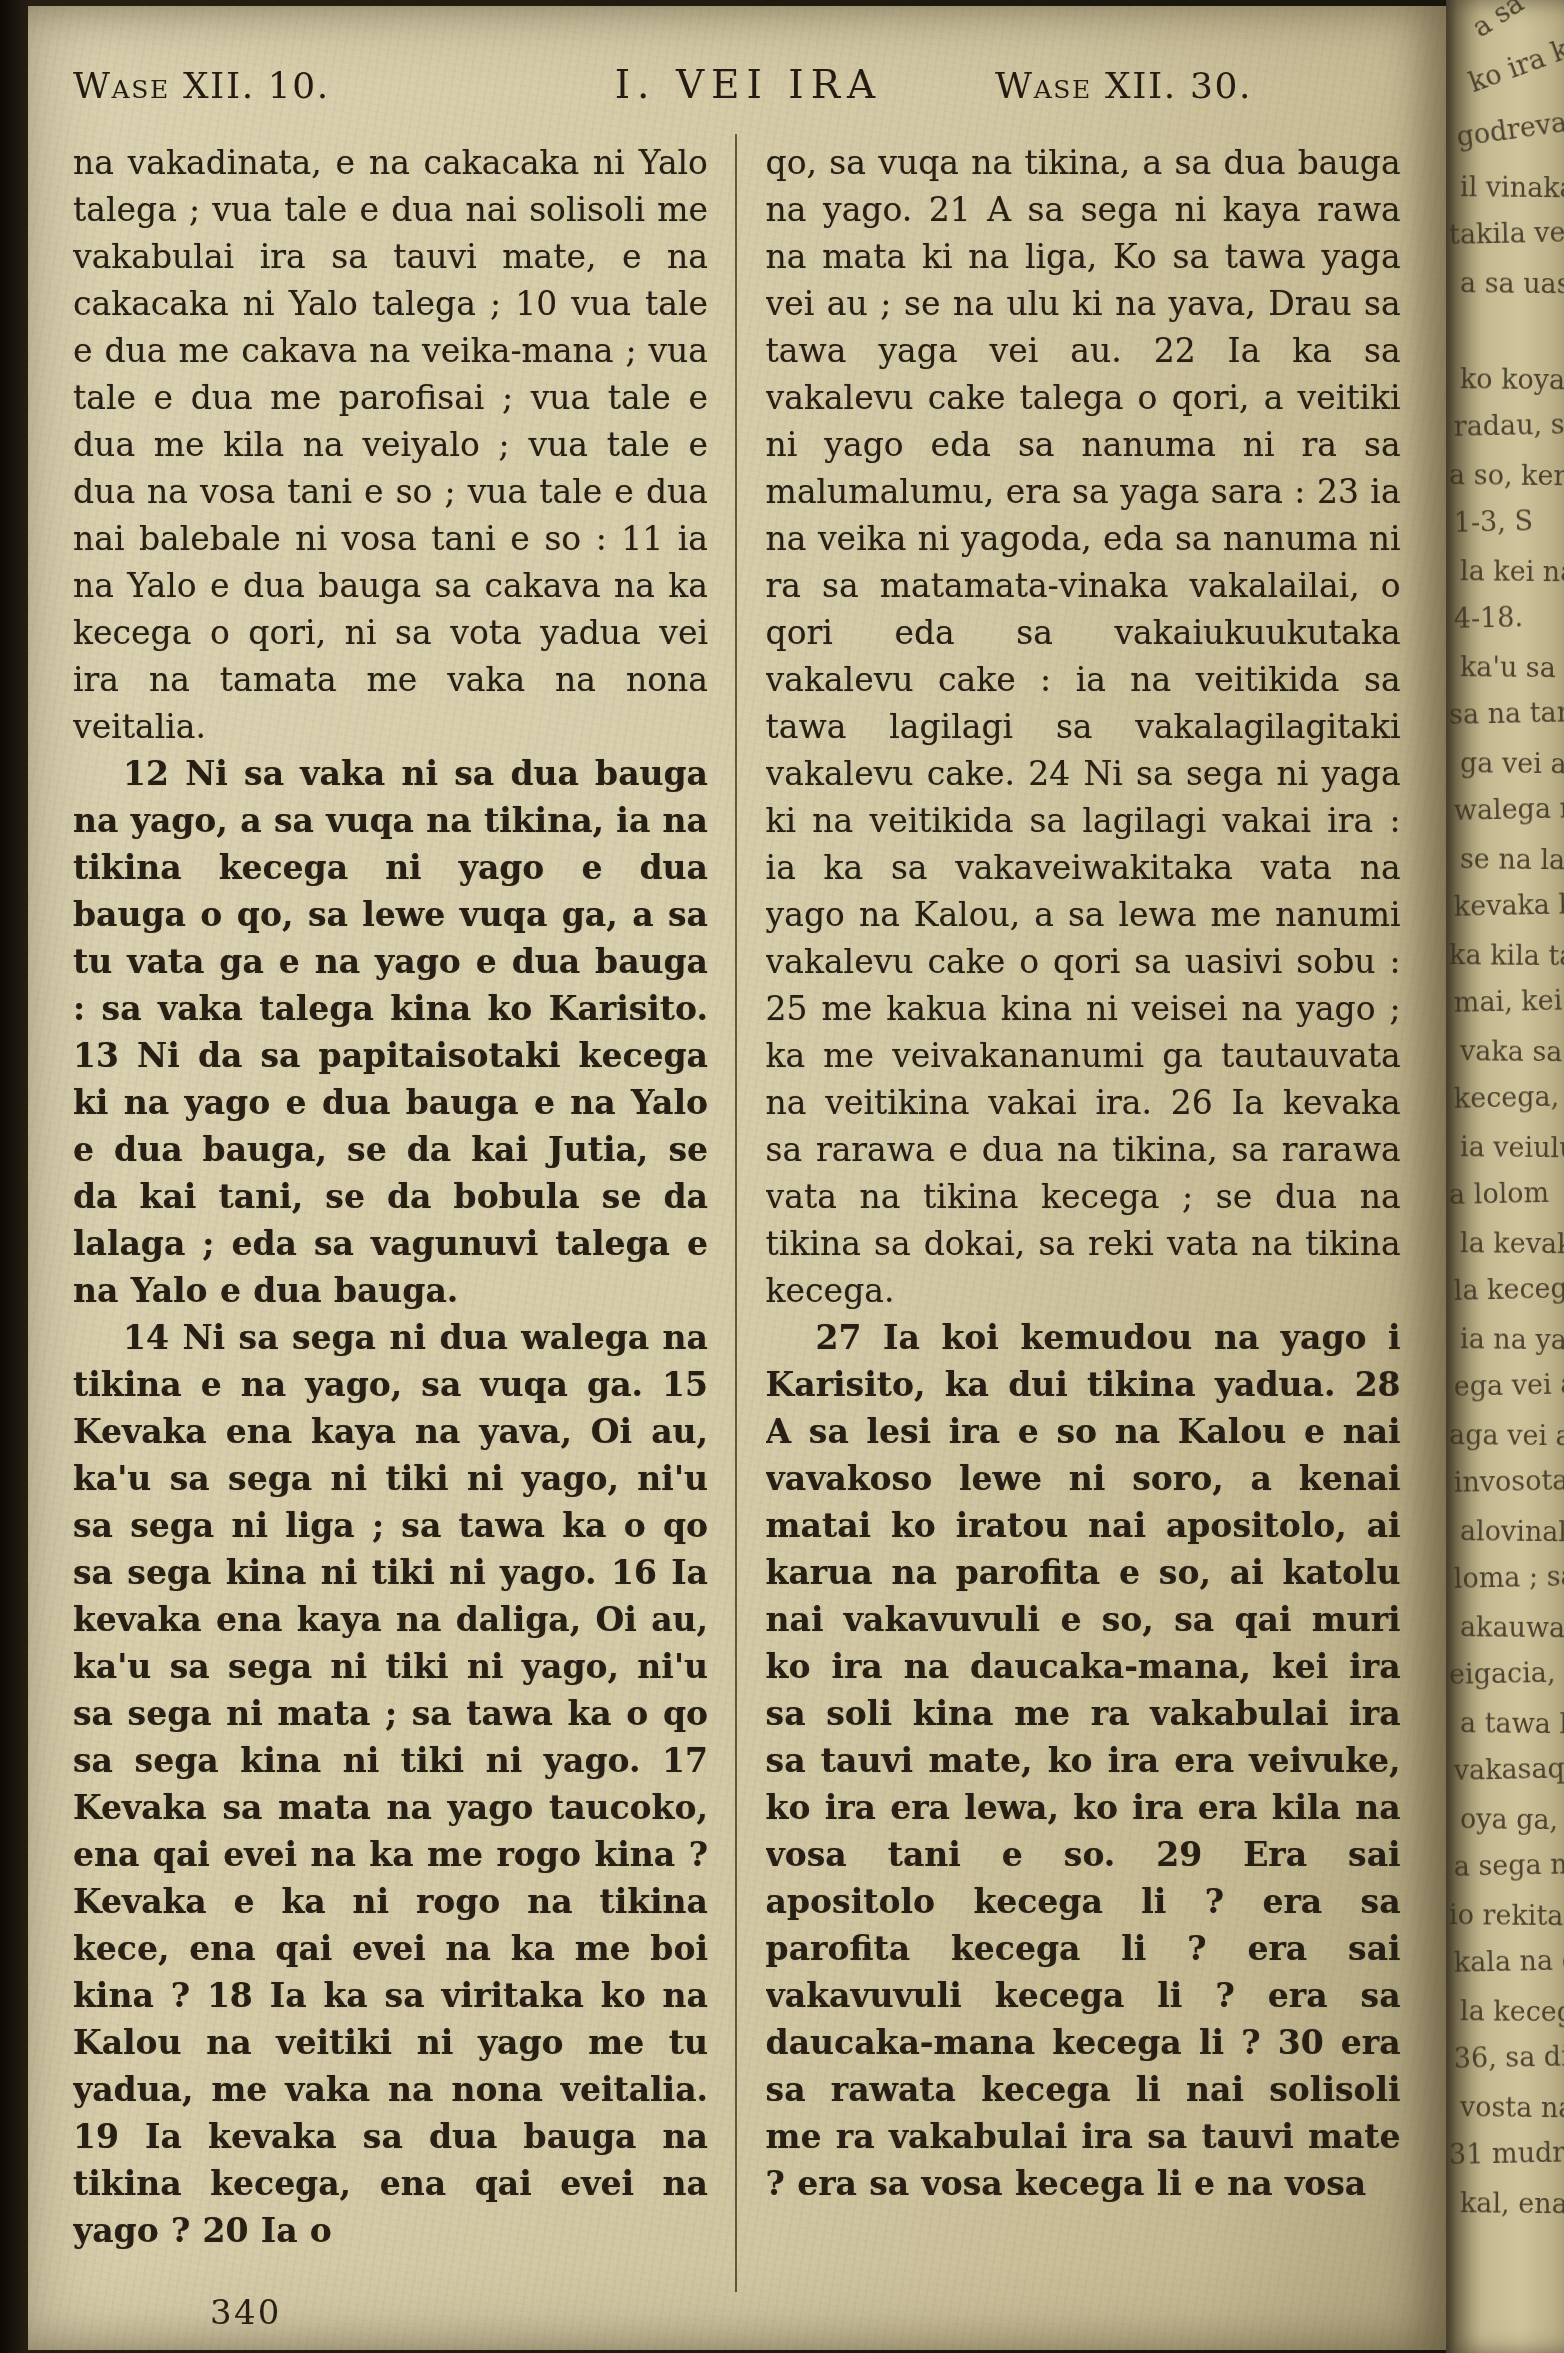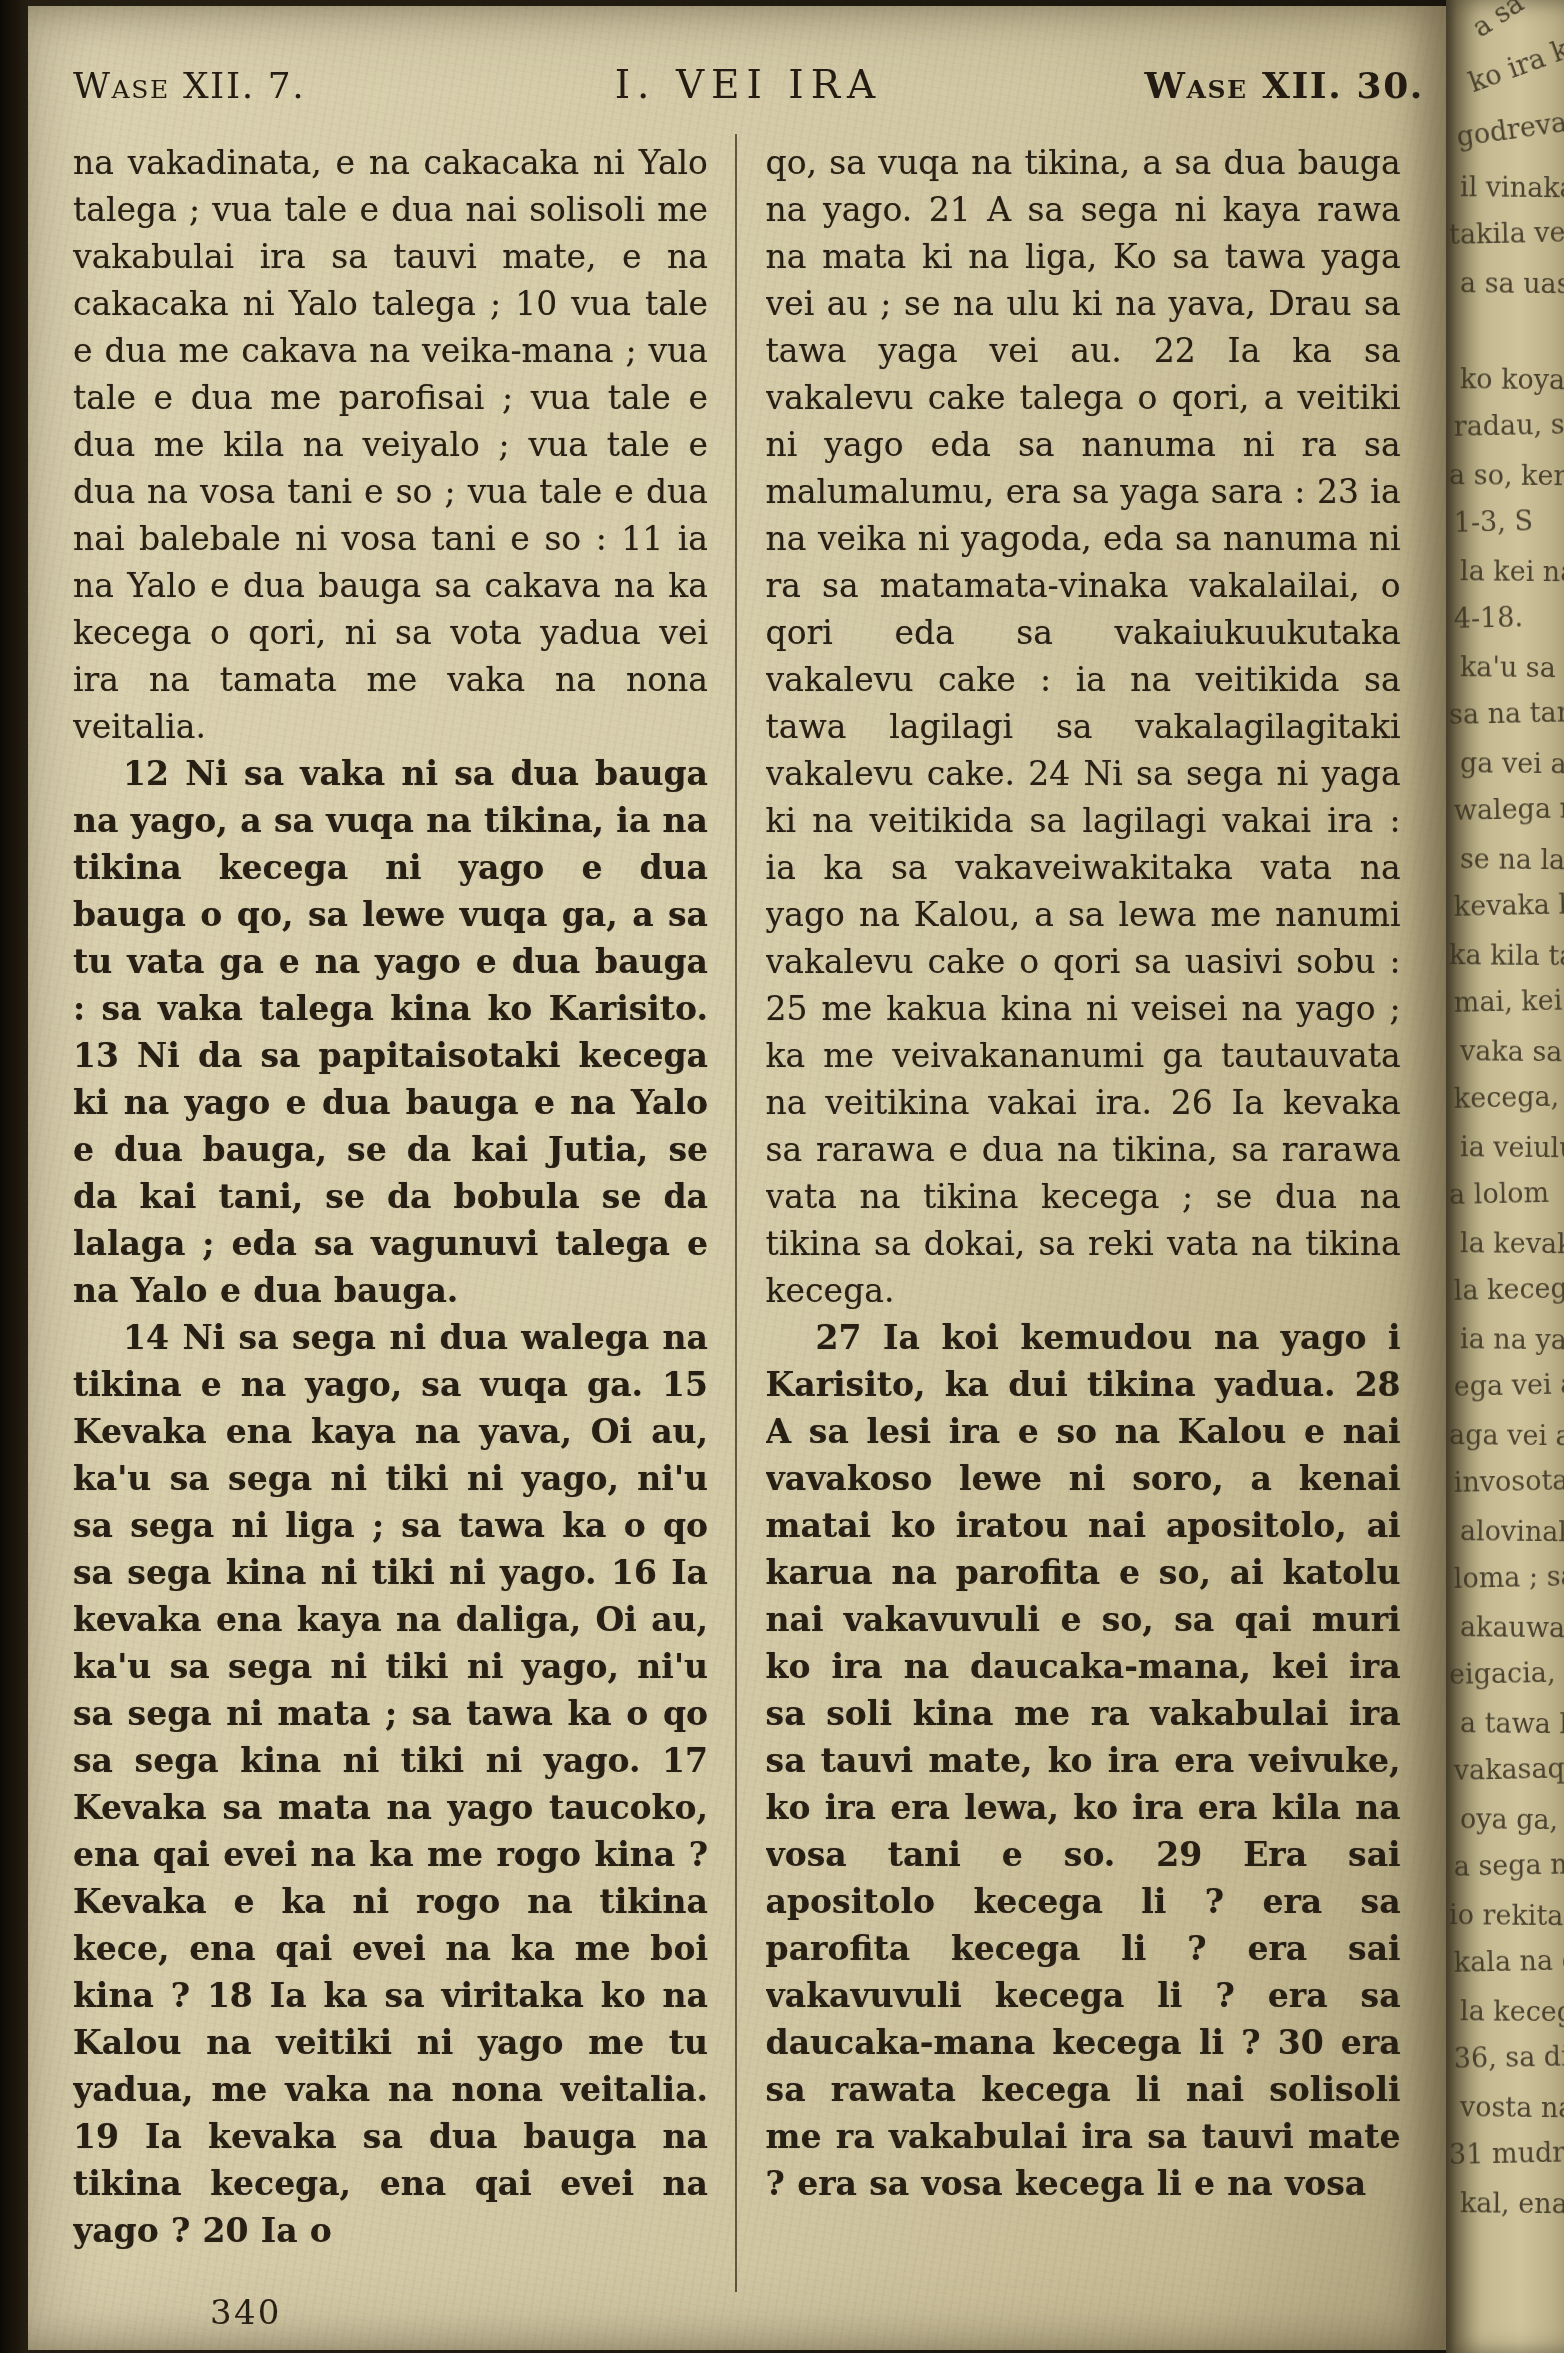--- a/index.html
+++ b/index.html
@@ -26,21 +26,21 @@
       repeating-linear-gradient(100deg, rgba(60,48,26,0.03) 0 2.3px, rgba(0,0,0,0) 2.3px 8.6px);
   }
 
   
   .header {
     position:absolute; top:56px; left:45px; width:1351px;
     display:flex; align-items:baseline; color:#241c12;
   }
   .head-side { flex:1; font-variant:small-caps; font-size:36px; letter-spacing:1.6px; }
   .head-left  { text-align:left; }
-  .head-right { text-align:right;font-weight:bold; }
+  .head-right { text-align:left; }
   .head-center {
     flex:1.15; text-align:center; font-size:39px; letter-spacing:7px;
   }
 
   
   .text-block {
     position:absolute; top:125px; left:45px; width:1330px; height:2172px;
     display:flex;
   }
   .column {
@@ -82,21 +82,21 @@
   .fragment:nth-child(2){ transform:rotate(-20deg) translate(11px,1.6px); }
   .fragment:nth-child(3){ transform:rotate(-8deg) translate(3.1px,0); }
 </style>
 </head>
 <body>
 
 <div class="page">
   <div class="grain"></div>
 
   <div class="header">
-    <span class="head-side head-left">Wase XII. 7.</span>
+    <span class="head-side head-left">Wase XII. 10.</span>
     <span class="head-center">I. VEI IRA</span>
     <span class="head-side head-right">Wase XII. 30.</span>
   </div>
 
   <div class="text-block">
     <div class="column">
         <p class="para">na vakadinata, e na cakacaka ni Yalo talega ; vua tale e dua nai solisoli me vakabulai ira sa tauvi mate, e na cakacaka ni Yalo talega ; 10 vua tale e dua me cakava na veika-mana ; vua tale e dua me parofisai ; vua tale e dua me kila na veiyalo ; vua tale e dua na vosa tani e so ; vua tale e dua nai balebale ni vosa tani e so : 11 ia na Yalo e dua bauga sa cakava na ka kecega o qori, ni sa vota yadua vei ira na tamata me vaka na nona veitalia.</p>
         <p class="para indent">12 Ni sa vaka ni sa dua bauga na yago, a sa vuqa na tikina, ia na tikina kecega ni yago e dua bauga o qo, sa lewe vuqa ga, a sa tu vata ga e na yago e dua bauga : sa vaka talega kina ko Karisito. 13 Ni da sa papitaisotaki kecega ki na yago e dua bauga e na Yalo e dua bauga, se da kai Jutia, se da kai tani, se da bobula se da lalaga ; eda sa vagunuvi talega e na Yalo e dua bauga.</p>
         <p class="para indent">14 Ni sa sega ni dua walega na tikina e na yago, sa vuqa ga. 15 Kevaka ena kaya na yava, Oi au, ka'u sa sega ni tiki ni yago, ni'u sa sega ni liga ; sa tawa ka o qo sa sega kina ni tiki ni yago. 16 Ia kevaka ena kaya na daliga, Oi au, ka'u sa sega ni tiki ni yago, ni'u sa sega ni mata ; sa tawa ka o qo sa sega kina ni tiki ni yago. 17 Kevaka sa mata na yago taucoko, ena qai evei na ka me rogo kina ? Kevaka e ka ni rogo na tikina kece, ena qai evei na ka me boi kina ? 18 Ia ka sa viritaka ko na Kalou na veitiki ni yago me tu yadua, me vaka na nona veitalia. 19 Ia kevaka sa dua bauga na tikina kecega, ena qai evei na yago ? 20 Ia o</p>
       </div>

